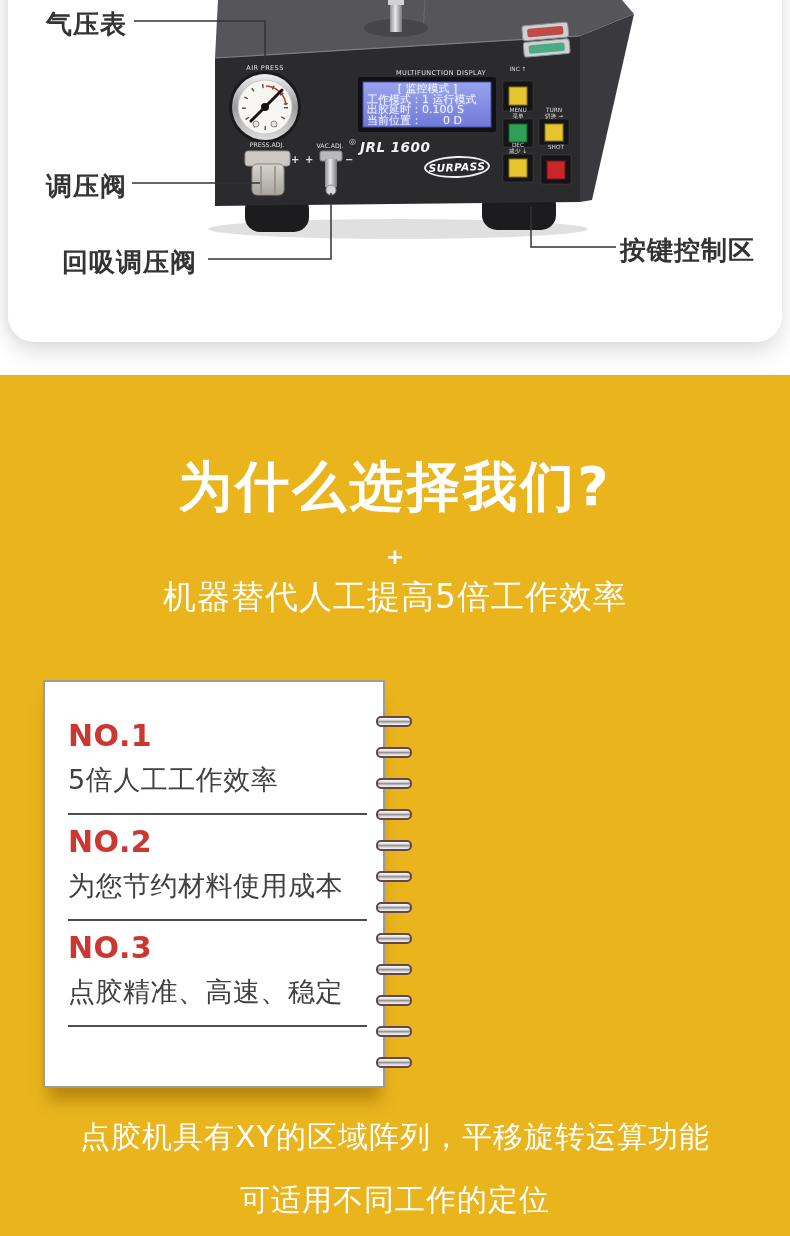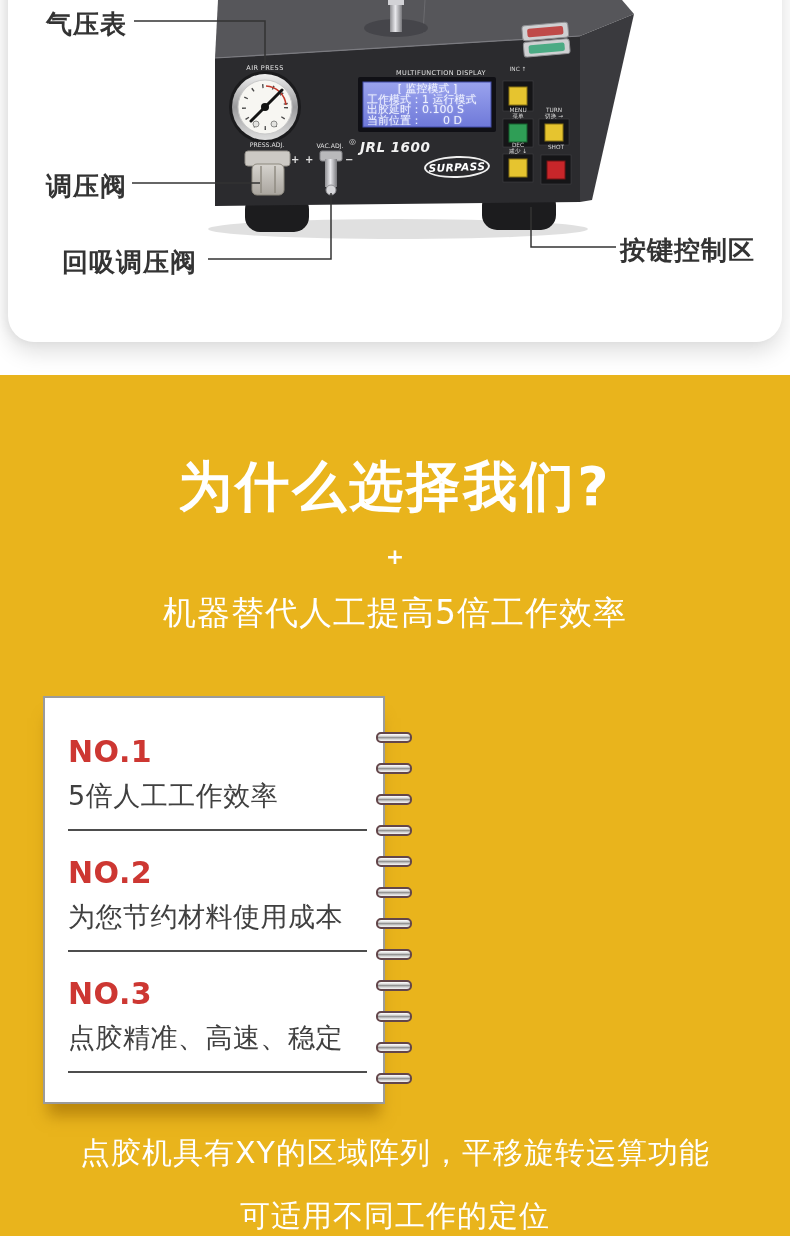--- a/index.html
+++ b/index.html
@@ -32,28 +32,28 @@
     font-weight:bold; font-style:italic; text-align:center; line-height:18px; letter-spacing:.4px;
     transform:rotate(-2deg); }
   .key-label { position:absolute; color:#d9d9d9; font-size:5.8px; line-height:6.4px;
     text-align:center; width:32px; white-space:nowrap; }
   .sign { position:absolute; color:#e0e0e0; font-size:10px; font-weight:bold; }
   
   .yellow-section { position:relative; width:790px; height:861px; background:#E9B41C; overflow:hidden; }
   .why-title { padding-top:76px; text-align:center; color:#ffffff; font-size:54px;
     font-weight:bold; letter-spacing:3px; }
   .why-plus { margin-top:20px; text-align:center; color:#ffffff; font-size:22px; font-weight:bold; }
-  .why-subtitle { margin-top:22px; text-align:center; color:#ffffff; font-size:33px; letter-spacing:1px; }
+  .why-subtitle { margin-top:6px; text-align:center; color:#ffffff; font-size:33px; letter-spacing:1px; }
   .cards-wrap { position:relative; width:704px; margin:60px auto 0 auto; height:408px; }
   .feature-card { position:absolute; top:0; height:408px; background:#ffffff;
     border:2px solid #9b9b9b; box-shadow:0 17px 14px -5px rgba(148,98,2,.55);
     padding:36px 16px 0 23px; }
   .feature-card.left { left:0; width:342px; }
   .feature-card.right { right:0; width:344px; }
-  .feat { margin-bottom:24px; }
+  .feat { margin-bottom:9px; }
   .feat .no { color:#CD3732; font-size:30px; font-weight:600; letter-spacing:.5px; }
   .feat .desc { color:#404040; font-size:27px; margin-top:9px; letter-spacing:.5px; white-space:nowrap; }
   .feat .rule { border-bottom:2px solid #4d4d4d; margin-top:15px; }
   .ring { position:absolute; left:333px; width:36px; height:11px; border-radius:5px;
     border:2px solid #63464a; z-index:5;
     background:linear-gradient(180deg,#ffffff 0%,#dcdcdc 30%,#8d8d8d 52%,#cfcfcf 70%,#f4f4f4 100%); }
   .footer-line { text-align:center; color:#ffffff; font-size:30px; letter-spacing:1px; }
   .footer-line.first { margin-top:29px; }
   .footer-line.second { margin-top:22px; }
 </style>

